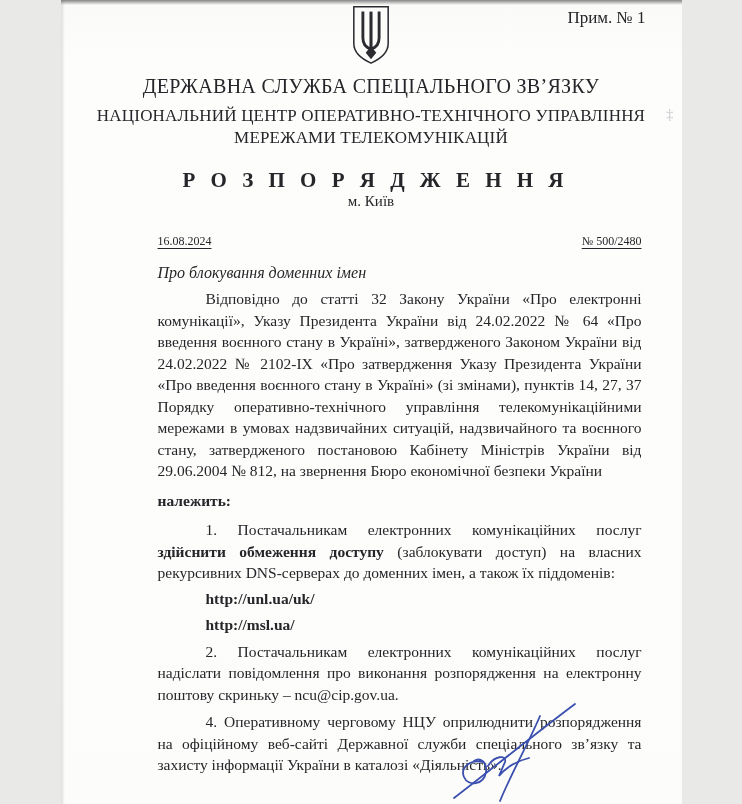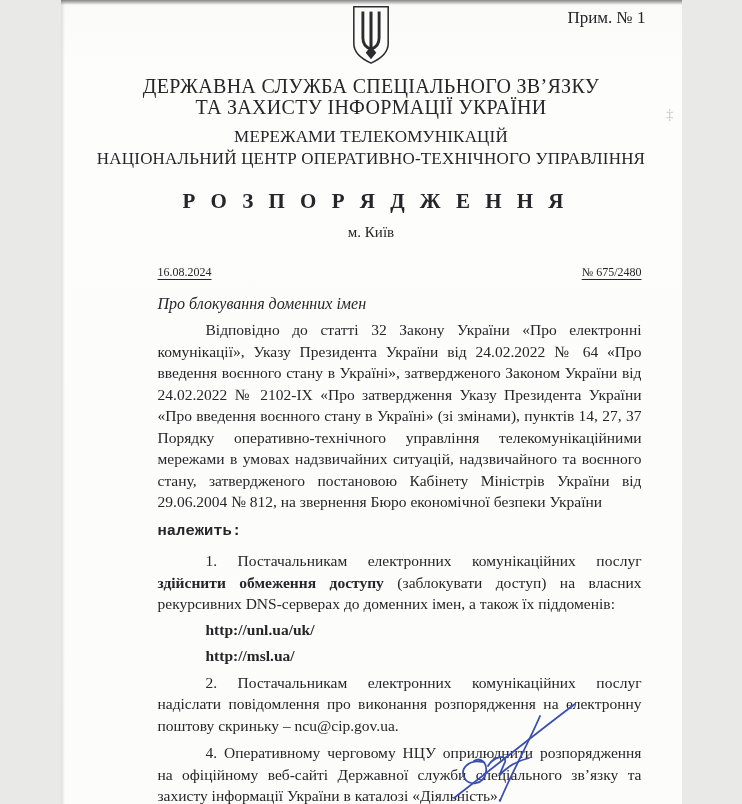--- a/index.html
+++ b/index.html
@@ -14,28 +14,28 @@
   }
   .scan-edge-top{position:absolute;top:0;left:0;right:0;height:5px;
     background:linear-gradient(to bottom,rgba(55,55,58,.6),rgba(55,55,58,0));}
   .scan-edge-left{position:absolute;top:0;left:0;bottom:0;width:4px;
     background:linear-gradient(to right,rgba(90,90,92,.18),rgba(90,90,92,0));}
   .copy-note{position:absolute;top:8px;right:36px;font-size:17px;}
   .emblem{display:flex;justify-content:center;padding-top:5px;}
   .org-name{margin-top:11px;text-align:center;font-size:20px;line-height:21px;letter-spacing:.3px;}
   .center-name{margin-top:8px;text-align:center;font-size:17px;line-height:21.5px;letter-spacing:.2px;}
   .doc-type{margin-top:20px;text-align:center;font-weight:bold;font-size:21px;letter-spacing:5px;padding-left:9px;}
-  .city{margin-top:10px;text-align:center;font-size:15px;}
+  .city{text-align:center;font-size:15px;}
   .meta-row{display:flex;justify-content:space-between;margin:24px 40px 0 97px;font-size:12px;}
   .meta-row .u{text-decoration:underline;text-underline-offset:3px;}
   .subject{margin:15px 40px 0 97px;font-style:italic;font-size:16px;}
   .para{margin:12px 40px 0 97px;font-size:15.5px;line-height:21.5px;
     text-align:justify;text-indent:48px;}
   .para.first{margin-top:6px;}
-  .resolve{margin:8px 40px 0 97px;font-weight:bold;font-size:15.5px;line-height:21.5px;font-family:Liberation Mono, monospace;}
+  .resolve{margin:8px 40px 0 97px;font-weight:bold;font-size:15.5px;line-height:21.5px;}
   .para.item1{margin-top:8px;}
   .domains{margin:2px 40px 0 145px;font-weight:bold;font-size:15.5px;line-height:26px;}
   .para.item2{margin-top:3px;}
   .para.item3{margin-top:5px;}
   .para.item4{margin-top:6px;}
   .signature-svg{position:absolute;left:383px;top:700px;pointer-events:none;}
   .artifact{position:absolute;right:8px;top:106px;color:rgba(110,110,120,.38);font-size:15px;}
   b{font-weight:bold;}
 </style>
 </head>
@@ -52,34 +52,33 @@
       <path d="M4 1.5 H40 V40 C40 50 31 56.5 22 60.5 C13 56.5 4 50 4 40 Z" fill="none" stroke="#2b2b30" stroke-width="1.6"></path>
       <path d="M22 6.5 V49" fill="none" stroke="#2b2b30" stroke-width="3.2"></path>
       <path d="M13.5 6.5 V34 C13.5 41 17 44.5 22 45.5" fill="none" stroke="#2b2b30" stroke-width="3"></path>
       <path d="M30.5 6.5 V34 C30.5 41 27 44.5 22 45.5" fill="none" stroke="#2b2b30" stroke-width="3"></path>
       <path d="M22 42.5 L27.5 49.5 L22 56.5 L16.5 49.5 Z" fill="#2b2b30"></path>
     </svg>
   </div>
 
   <div class="org-name">
     <div>ДЕРЖАВНА СЛУЖБА СПЕЦІАЛЬНОГО ЗВ’ЯЗКУ</div>
-    <div>ТА ЗАХИСТУ ІНФОРМАЦІЇ УКРАЇНИ</div>
   </div>
 
   <div class="center-name">
+    <div>НАЦІОНАЛЬНИЙ ЦЕНТР ОПЕРАТИВНО-ТЕХНІЧНОГО УПРАВЛІННЯ</div>
     <div>МЕРЕЖАМИ ТЕЛЕКОМУНІКАЦІЙ</div>
-    <div>НАЦІОНАЛЬНИЙ ЦЕНТР ОПЕРАТИВНО-ТЕХНІЧНОГО УПРАВЛІННЯ</div>
   </div>
 
   <div class="doc-type">Р О З П О Р Я Д Ж Е Н Н Я</div>
   <div class="city">м. Київ</div>
 
   <div class="meta-row">
     <span class="u">16.08.2024</span>
-    <span class="u">№ 675/2480</span>
+    <span class="u">№ 500/2480</span>
   </div>
 
   <div class="subject">Про блокування доменних імен</div>
 
   <p class="para first">Відповідно до статті 32 Закону України «Про електронні комунікації», Указу Президента України від 24.02.2022 № 64 «Про введення воєнного стану в Україні», затвердженого Законом України від 24.02.2022 № 2102-ІХ «Про затвердження Указу Президента України «Про введення воєнного стану в Україні» (зі змінами), пунктів 14, 27, 37 Порядку оперативно-технічного управління телекомунікаційними мережами в умовах надзвичайних ситуацій, надзвичайного та воєнного стану, затвердженого постановою Кабінету Міністрів України від 29.06.2004 № 812, на звернення Бюро економічної безпеки України</p>
 
   <p class="resolve">належить:</p>
 
   <p class="para item1"><span>1. Постачальникам електронних комунікаційних послуг </span><b>здійснити обмеження доступу</b><span> (заблокувати доступ) на власних рекурсивних DNS-серверах до доменних імен, а також їх піддоменів:</span></p>
 

